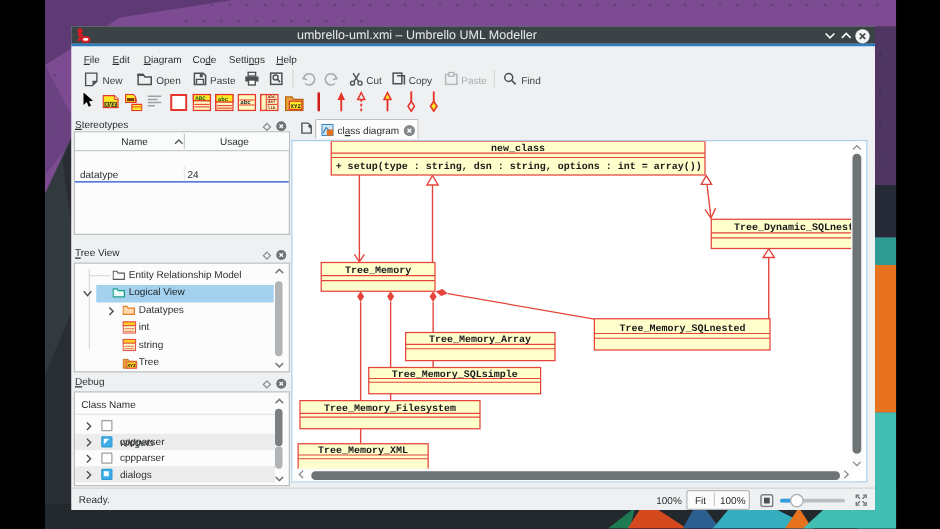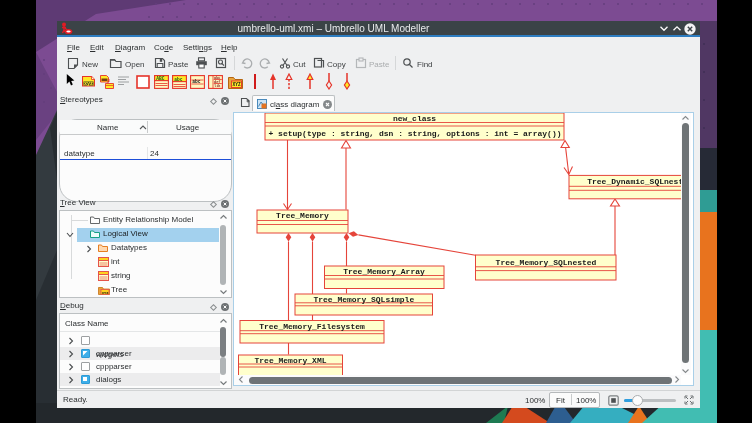--- a/index.html
+++ b/index.html
@@ -275,21 +275,21 @@
           <path d="M5 16 L7.6 12 L5 8 L2.4 12 Z" fill="#ffe927" stroke="#e5342a" stroke-width="1.2"></path>
   </svg>
  </div>
  <div id="leftdock" class="abs">
   <span class="ptitle" style="left:3px;top:74px"><u>S</u>tereotypes</span>
   <div class="pdia" style="left:154px;top:78px"></div>
   <div class="pclose" style="left:164px;top:76px"></div>
         <svg class="abs" style="left:164px;top:76px" width="8" height="8" viewBox="0 0 8 8">
           <path d="M2.6 2.6 L5.4 5.4 M5.4 2.6 L2.6 5.4" stroke="#fcfcfc" stroke-width="1"></path>
         </svg>
-  <div class="pframe" style="left:2px;top:98px;width:171px;height:81px;border-radius:18px;">
+  <div class="pframe" style="left:2px;top:84px;width:171px;height:81px;">
    <div class="abs" style="left:0;top:0;width:171px;height:14px;background:#fafbfb;border-bottom:1px solid #c8cacb;">
     <span style="position:absolute;left:37px;top:3px;font-size:8px;color:#2b2e30;">Name</span>
     <svg class="abs" style="left:79px;top:5px" width="8" height="5" viewBox="0 0 8 5">
               <path d="M1 4 L4 1 L7 4" fill="none" stroke="#55585a" stroke-width="1.1"></path>
             </svg>
     <div class="abs" style="left:87px;top:1px;width:1px;height:12px;background:#c8cacb"></div>
     <span style="position:absolute;left:116px;top:3px;font-size:8px;color:#2b2e30;">Usage</span>
    </div>
    <div class="abs" style="left:0;top:27px;width:171px;height:12px;border-bottom:1px solid #1d4ed8;">
     <span style="position:absolute;left:4px;top:2px;font-size:8px;color:#2b2e30;">datatype</span>

